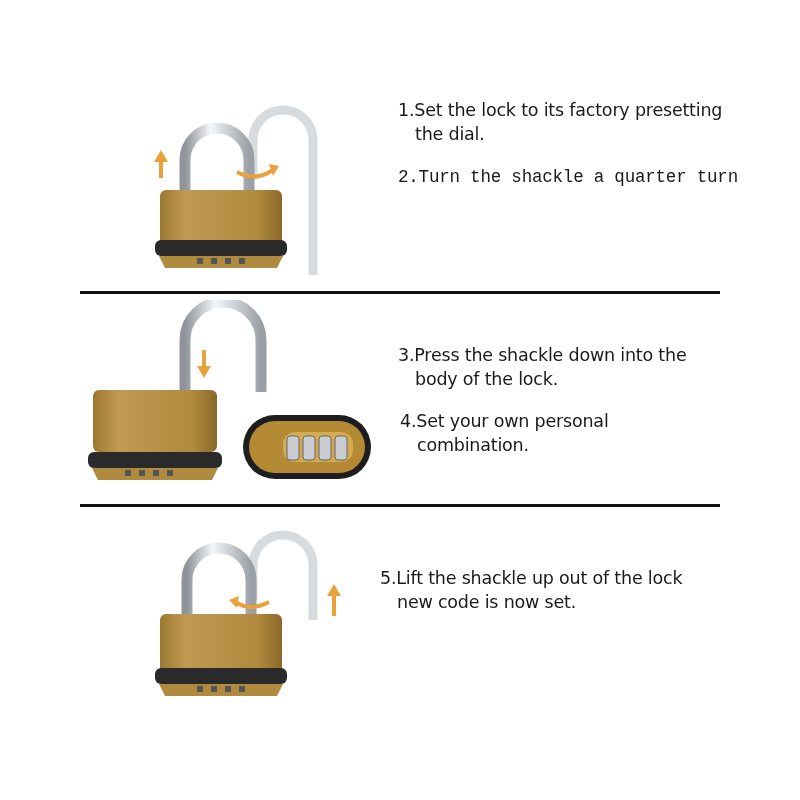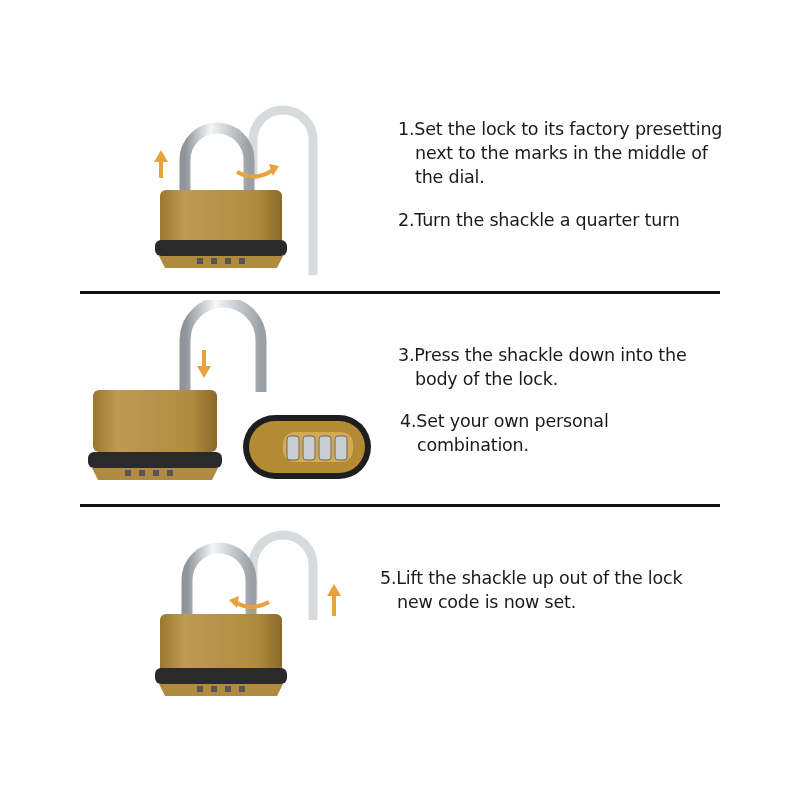--- a/index.html
+++ b/index.html
@@ -46,25 +46,24 @@
 
     <g fill="#e9a23b">
         <rect x="14" y="60" width="4" height="18"></rect>
         <polygon points="9,62 16,50 23,62"></polygon>
       </g>
 
     <path d="M92 72 Q110 82 128 70" fill="none" stroke="#e9a23b" stroke-width="4"></path>
     <polygon points="124,64 134,66 128,76" fill="#e9a23b"></polygon>
   </svg>
 </div>
-<div class="step-text" style="left:398px; top:117px; width:380px;">
+<div class="step-text" style="left:398px; top:98px; width:380px;">
   <p><span>1.</span><span>Set the lock to its factory presetting</span></p>
-  <p class="ind">next  to the marks in the middle of</p>
   <p class="ind">the dial.</p>
-  <p style="margin-top:19px;"><span>2.</span><span>Turn the shackle a quarter turn</span></p>
+  <p style="margin-top:19px;font-family:Liberation Mono, monospace;"><span>2.</span><span>Turn the shackle a quarter turn</span></p>
 </div>
 
 <div class="divider" style="top:291px;"></div>
 
 <div class="illus" style="left:85px; top:300px; width:290px; height:190px;">
   <svg width="290" height="190" viewBox="0 0 290 190">
     <defs>
       <linearGradient id="brassG2" x1="0" x2="1">
         <stop offset="0" stop-color="#9c7730"></stop>
           <stop offset="0.2" stop-color="#c09a52"></stop>

